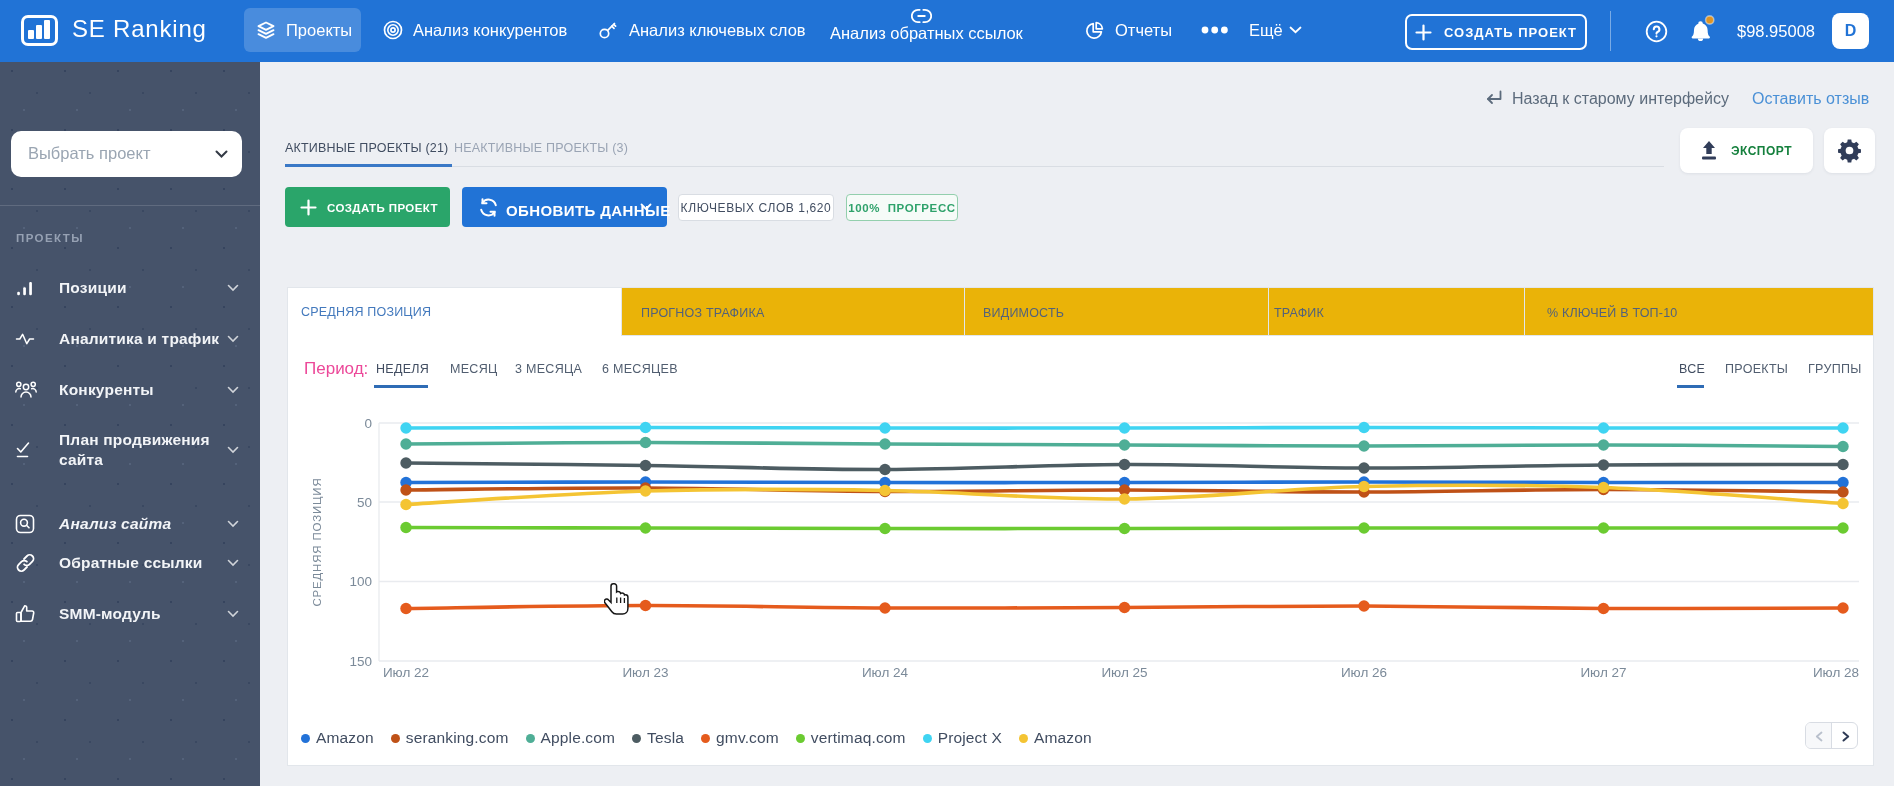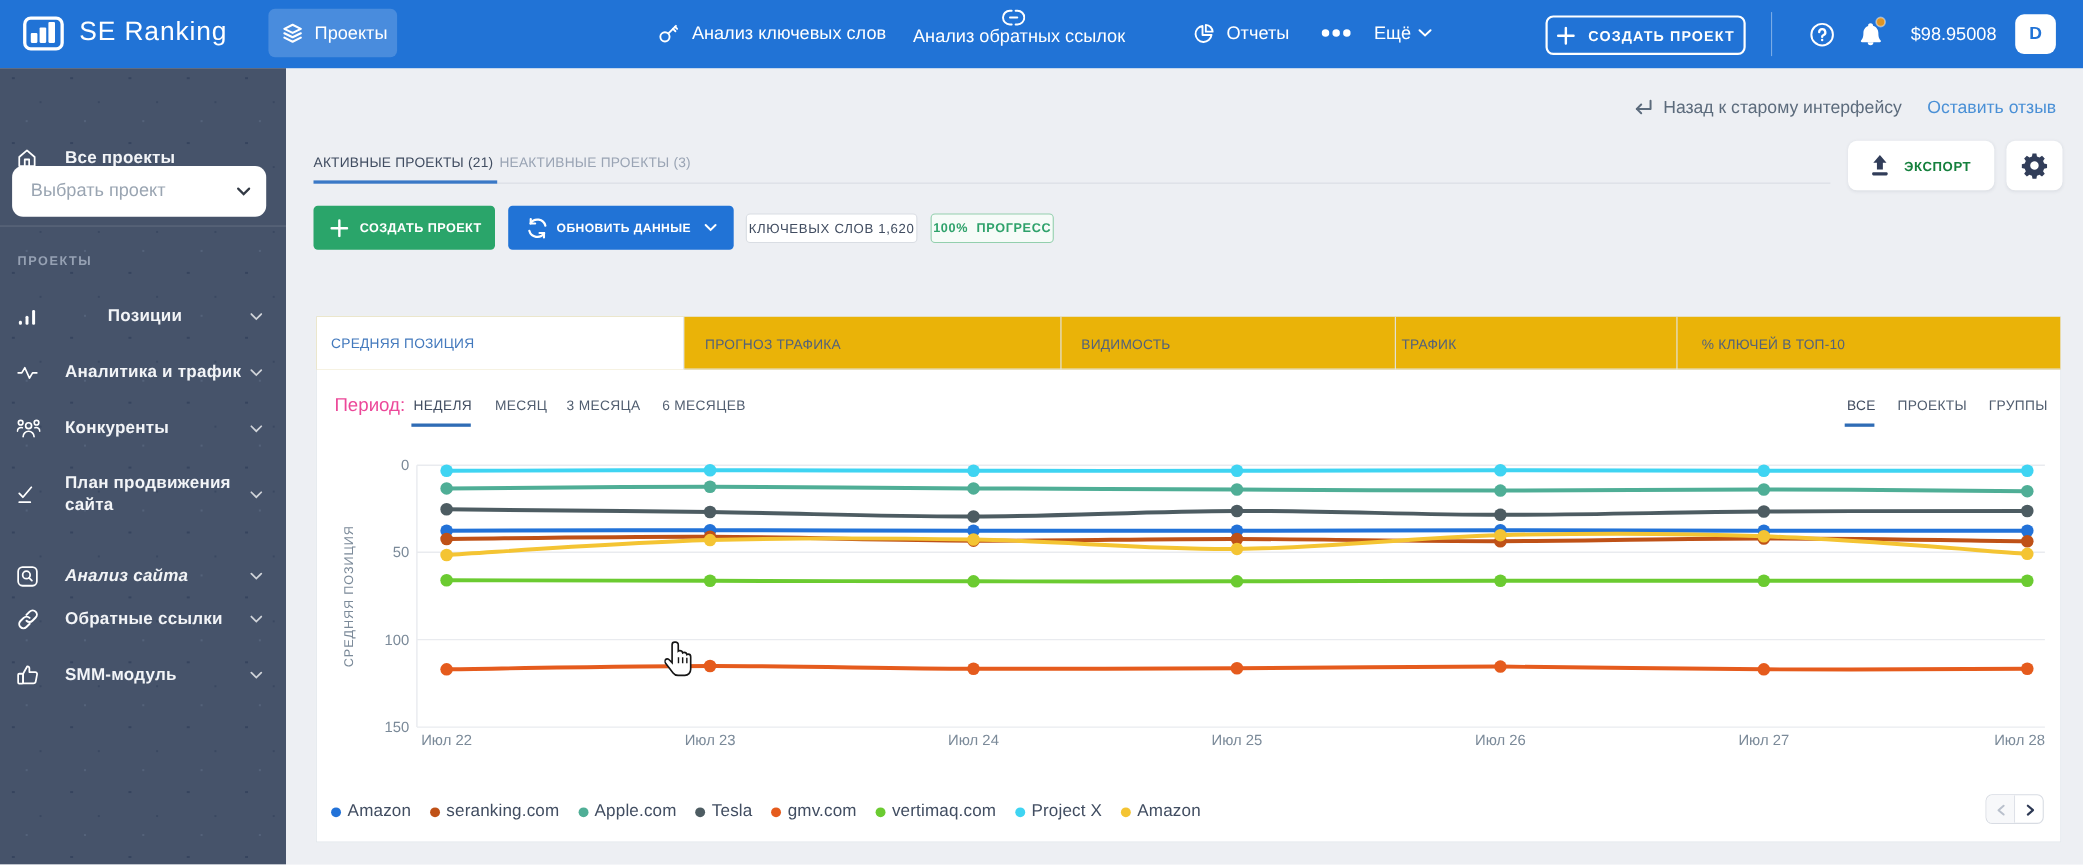--- a/index.html
+++ b/index.html
@@ -21,39 +21,39 @@
 #avatar { position:absolute; left:1832px; top:13px; width:37px; height:36px; background:#fff; border-radius:8px; color:#2173d6; font-size:16px; font-weight:700; display:flex; align-items:center; justify-content:center; }
 
 
 #sidebar { position:absolute; left:0; top:62px; width:260px; height:724px; background:#46536a;
   background-image:radial-gradient(circle 1.2px at 12px 9px, #36445e 99%, transparent), radial-gradient(circle 1.2px at 37px 31px, #3a4861 99%, transparent), radial-gradient(circle 1px at 24px 48px, #54627a 99%, transparent);
   background-size:53px 59px; }
 .side-item { position:absolute; left:0; width:260px; color:#f2f4f7; font-size:15.5px; font-weight:600; letter-spacing:0.2px; }
 .side-item .lbl { position:absolute; left:59px; top:50%; transform:translateY(-50%); }
 .side-item svg.ic { position:absolute; left:15px; top:50%; transform:translateY(-50%); }
 .side-item svg.chev { position:absolute; right:21px; top:50%; transform:translateY(-50%); }
-#select-proj { position:absolute; left:11px; top:69px; width:231px; height:46px; background:#fff; border-radius:10px;margin-top:20px; }
+#select-proj { position:absolute; left:11px; top:69px; width:231px; height:46px; background:#fff; border-radius:10px; }
 #select-proj .ph { position:absolute; left:17px; top:13px; color:#9aa5b2; font-size:16.5px; }
 #side-divider { position:absolute; left:0; top:143px; width:260px; height:1px; background:rgba(255,255,255,0.14); }
 #side-label { position:absolute; left:16px; top:170px; color:#96a1b3; font-size:11.5px; font-weight:700; letter-spacing:1.4px; }
 
 
 #backlink { position:absolute; left:1512px; top:90px; color:#5c6b7c; font-size:16px; }
 #feedback { position:absolute; left:1752px; top:90px; color:#4a90d6; font-size:16px; }
 #tab-act { position:absolute; left:285px; top:141px; color:#414d61; font-size:12.5px; letter-spacing:0.2px; font-weight:500; white-space:nowrap;}
 #tab-inact { position:absolute; left:454px; top:141px; color:#9aa4b4; font-size:12.5px; letter-spacing:0.2px; font-weight:500; white-space:nowrap;}
 #tabline-gray { position:absolute; left:452px; top:166px; width:1212px; height:1px; background:#d9dde3; }
 #tabline-blue { position:absolute; left:285px; top:164px; width:167px; height:3px; background:#3a78c6; }
 #export-btn { position:absolute; left:1680px; top:128px; width:133px; height:45px; background:#fff; border-radius:8px; box-shadow:0 1px 3px rgba(40,50,80,0.08); }
 #export-btn span { position:absolute; left:51px; top:16px; color:#15803d; font-size:12px; font-weight:700; letter-spacing:0.5px; }
 #gear-btn { position:absolute; left:1824px; top:128px; width:51px; height:45px; background:#fff; border-radius:8px; box-shadow:0 1px 3px rgba(40,50,80,0.08); }
 #btn-green { position:absolute; left:285px; top:187px; width:165px; height:40px; background:#2aa56a; border-radius:4px; color:#fff; }
 #btn-green span { position:absolute; left:42px; top:15px; font-size:11.5px; font-weight:700; letter-spacing:0.4px; white-space:nowrap; }
 #btn-blue { position:absolute; left:462px; top:187px; width:205px; height:40px; background:#2173d6; border-radius:4px; color:#fff; }
-#btn-blue span { position:absolute; left:44px; top:15px; font-size:11px; font-weight:700; letter-spacing:0.4px; white-space:nowrap; }
+#btn-blue span { position:absolute; left:44px; top:15px; font-size:15px; font-weight:700; letter-spacing:0.4px; white-space:nowrap; }
 #chip1 { position:absolute; left:678px; top:194px; width:156px; height:27px; background:#fff; border:1px solid #d9dde3; border-radius:4px; color:#414d61; white-space:nowrap; font-size:12px; letter-spacing:0.6px; font-weight:500; display:flex; align-items:center; justify-content:center;text-align:right; }
 #chip2 { position:absolute; left:846px; top:194px; width:112px; height:27px; background:#f6fbf8; border:1px solid #93cfad; border-radius:4px; color:#2fa26b; white-space:nowrap; font-size:11.5px; letter-spacing:0.6px; font-weight:700; display:flex; align-items:center; justify-content:center;text-align:center; }
 
 
 #card { position:absolute; left:287px; top:287px; width:1587px; height:479px; background:#fff; border:1px solid #e2e6eb; }
 #card-tabs { position:absolute; left:0; top:0; width:1585px; height:48px; background:#eab308; border-bottom:1px solid #e2e6eb; }
 #card-tab-active { position:absolute; left:0; top:0; width:334px; height:48px; background:#fff; border-right:1px solid #e2e6eb; }
 .ctab { position:absolute; top:18px; font-size:12.5px; letter-spacing:0.2px; color:#53627a; font-weight:500; white-space:nowrap; }
 .ctab-div { position:absolute; top:0; width:1px; height:48px; background:#e2e6eb; }
 #period-lbl { position:absolute; left:16px; top:71px; color:#ec4899; font-size:17px; }
@@ -81,20 +81,28 @@
 
   <div class="nav-item" id="nav-proj">
     <svg width="20" height="20" viewBox="0 0 20 20" fill="none" stroke="#fff" stroke-width="1.9" stroke-linejoin="round" stroke-linecap="round">
       <path d="M10 2.5 L17.5 6.2 L10 9.9 L2.5 6.2 Z"></path>
       <path d="M2.5 10.2 L10 13.9 L17.5 10.2"></path>
       <path d="M2.5 14.2 L10 17.9 L17.5 14.2"></path>
     </svg>
     <span>Проекты</span>
   </div>
 
+  <div class="nav-item" style="left:383px;">
+    <svg width="20" height="20" viewBox="0 0 20 20" fill="none" stroke="#fff">
+      <circle cx="10" cy="10" r="8.5" stroke-width="1.7"></circle>
+      <circle cx="10" cy="10" r="5.2" stroke-width="1.6"></circle>
+      <circle cx="10" cy="10" r="2.1" stroke-width="1.7"></circle>
+    </svg>
+    <span>Анализ конкурентов</span>
+  </div>
 
   <div class="nav-item" style="left:597px;">
     <svg width="22" height="22" viewBox="0 0 22 22" fill="none" stroke="#fff" stroke-width="1.7" stroke-linecap="round">
       <circle cx="7.5" cy="14.5" r="4.2"></circle>
       <path d="M10.7 11.3 L17.5 4.5"></path>
       <path d="M14.8 7.2 L17 9.4"></path>
       <path d="M16.7 5.3 L18.6 7.2"></path>
     </svg>
     <span>Анализ ключевых слов</span>
   </div>
@@ -169,21 +177,21 @@
   </div>
 
   <div id="side-divider"></div>
   <div id="side-label">ПРОЕКТЫ</div>
 <div class="side-item" style="top: 209px; height: 34px;">
       <svg class="ic" width="19" height="19" viewBox="0 0 19 19" fill="#fff">
         <rect x="2.2" y="13.2" width="2.7" height="3.6" rx="1.2"></rect>
         <rect x="8.2" y="8.8" width="2.7" height="8" rx="1.2"></rect>
         <rect x="14.2" y="3.4" width="2.7" height="13.4" rx="1.2"></rect>
       </svg>
-      <span class="lbl" style="line-height:20px;margin-left:39px;">Позиции</span>
+      <span class="lbl" style="line-height:20px;">Позиции</span>
       <svg class="chev" width="12" height="8" viewBox="0 0 12 8" fill="none" stroke="rgba(255,255,255,0.75)" stroke-width="1.6" stroke-linecap="round">
         <path d="M1.5 1.5 L6 6 L10.5 1.5"></path>
       </svg>
     </div>
     <div class="side-item" style="top: 260px; height: 34px;">
       <svg class="ic" width="20" height="20" viewBox="0 0 20 20" fill="none" stroke="#fff" stroke-width="1.5" stroke-linecap="round" stroke-linejoin="round">
         <path d="M1.5 10 H4.8 L7.6 5.3 L11.8 14.7 L14.6 10 H18.5"></path>
       </svg>
       <span class="lbl" style="line-height:20px;">Аналитика и трафик</span>
       <svg class="chev" width="12" height="8" viewBox="0 0 12 8" fill="none" stroke="rgba(255,255,255,0.75)" stroke-width="1.6" stroke-linecap="round">

